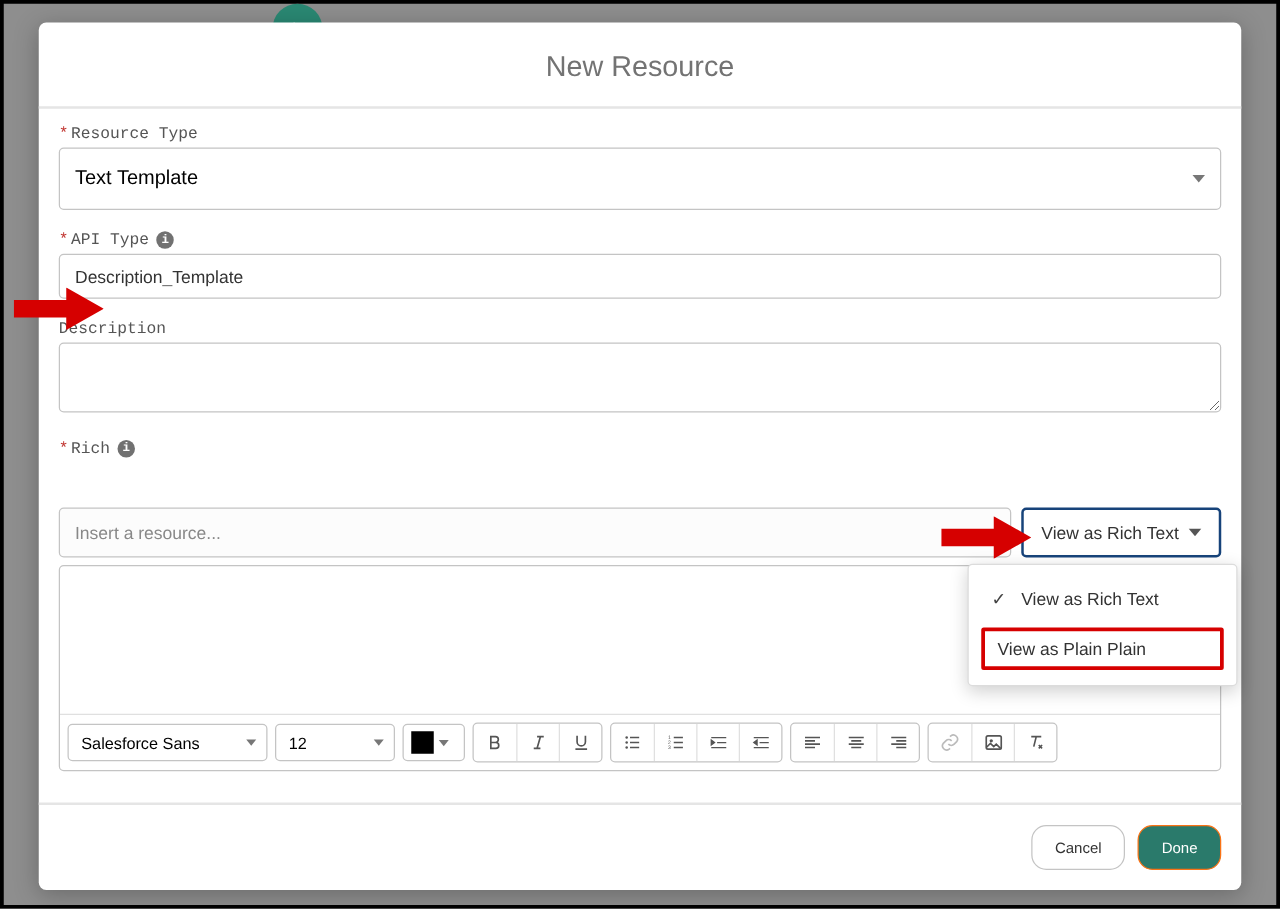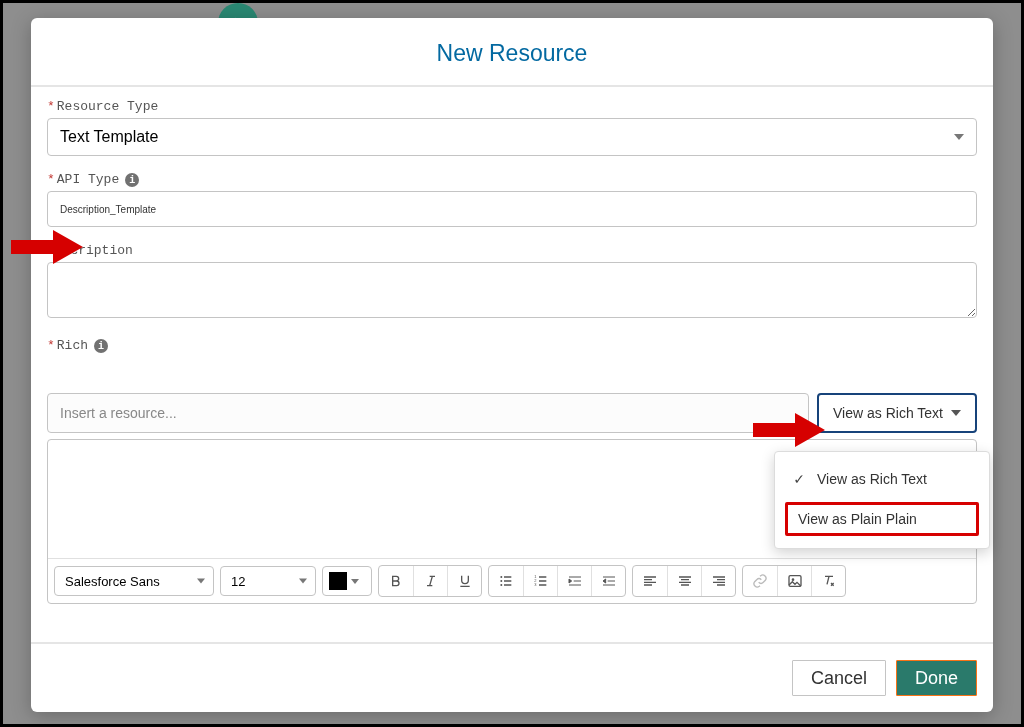--- a/index.html
+++ b/index.html
@@ -42,21 +42,21 @@
     flex-direction: column;
   }
   .modal-header {
     text-align: center;
     padding: 22px 0 18px;
     border-bottom: 2px solid #e5e5e5;
   }
   .modal-title {
     font-size: 23px;
     font-weight: 400;
-    color: #0369a1;
+    color: #737373;
   }
   .modal-body {
     flex: 1;
     padding: 12px 16px 0;
     overflow: auto;
   }
   .field { margin-bottom: 16px; }
   .field-label {
     font-size: 13px;
     color: #555;
@@ -70,38 +70,38 @@
   .info-icon {
     width: 14px; height: 14px; border-radius: 50%;
     background: #717171; color: #fff;
     display: inline-flex; align-items: center; justify-content: center;
     font-size: 10px; font-weight: bold; font-style: normal;
   }
   .select-wrap {
     position: relative;
     border: 1px solid #c4c4c4;
     border-radius: 4px;
-    height: 38px;
+    height: 50px;
     display: flex;
     align-items: center;
     padding: 0 12px;
     background: #fff;
   }
   .select-wrap .caret {
     position: absolute; right: 12px; top: 50%; transform: translateY(-50%);
     width: 0; height: 0; border-left: 5px solid transparent; border-right: 5px solid transparent;
     border-top: 6px solid #777;
   }
   .text-input {
     width: 100%;
     height: 36px;
     border: 1px solid #c4c4c4;
     border-radius: 4px;
     padding: 0 12px;
-    font-size: 10px;
+    font-size: 14px;
     color: #333;
   }
   .textarea {
     width: 100%;
     height: 56px;
     border: 1px solid #c4c4c4;
     border-radius: 4px;
     padding: 8px 12px;
     font-size: 14px;
     resize: both;
@@ -204,23 +204,23 @@
   .tb-btn.dim svg { fill: #bbb; }
   .modal-footer {
     border-top: 2px solid #e5e5e5;
     padding: 16px;
     display: flex;
     justify-content: flex-end;
     gap: 10px;
   }
   .btn {
     height: 36px;
-    border-radius: 1px;
+    border-radius: 12px;
     padding: 0 18px;
-    font-size: 18px;
+    font-size: 12px;
     cursor: pointer;
     display: flex; align-items: center;
   }
   .btn-secondary {
     background: #fff;
     border: 1px solid #c4c4c4;
     color: #333;
   }
   .btn-primary {
     background: #2a7a6b;

